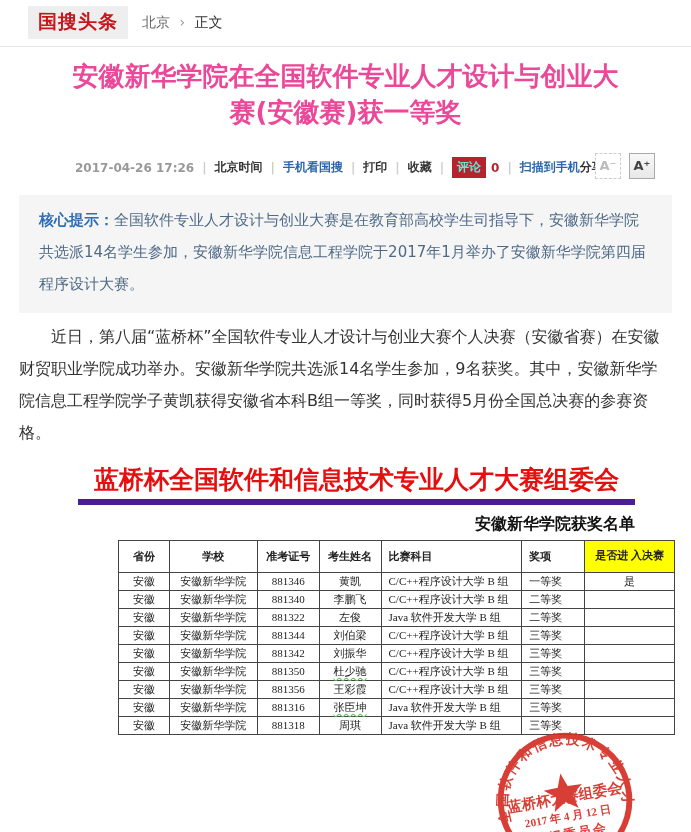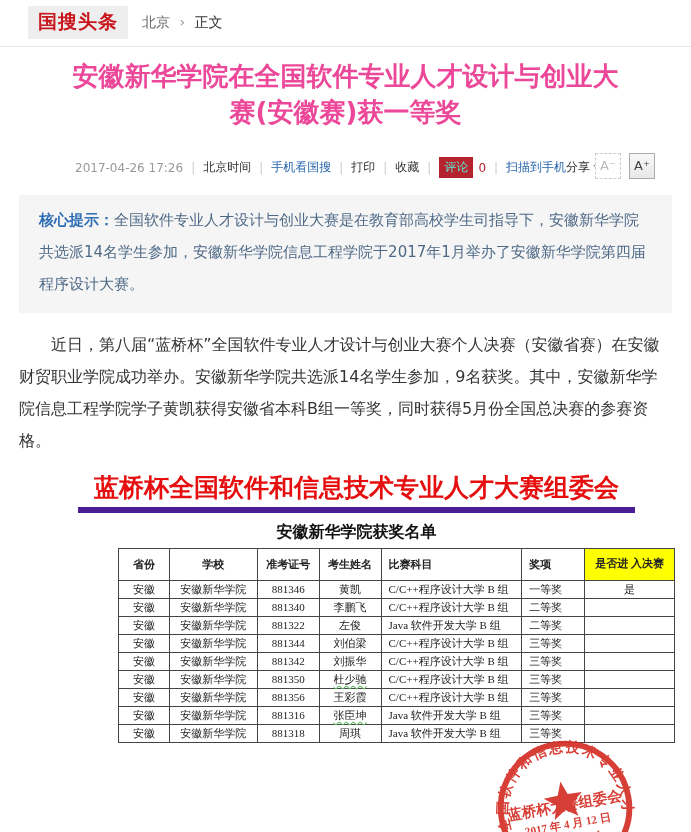--- a/index.html
+++ b/index.html
@@ -14,21 +14,21 @@
   .breadcrumb { margin-left:14px; font-size:14px; color:#333; }
   .breadcrumb .bc-section { color:#666; cursor:pointer; }
   .breadcrumb .bc-sep { color:#999; margin:0 5px; }
 
   
   .article-title { max-width:566px; margin:12px auto 22px; text-align:center;
     font-size:26px; font-weight:bold; color:#ec4899; line-height:1.38; }
 
   
   .meta-row { position:relative; height:30px; margin-top:8px; padding-left:75px;
-    font-size:12px; color:#333; display:flex; align-items:center; }
+    font-size:12px; color:#333; display:flex; align-items:center;font-weight:bold; }
   .meta-row .sep { color:#ccc; margin:0 8px; }
   .meta-date { color:#999; }
   .meta-link-blue { color:#2866ad; cursor:pointer; }
   .meta-link-dark { color:#333; cursor:pointer; }
   .comment-badge { background:#b5232e; color:#5eead4; padding:2px 5px; font-size:12px;
     cursor:pointer; }
   .comment-count { color:#b5232e; margin-left:5px; }
   .share-wrap { display:flex; align-items:center; cursor:pointer; }
   .caret-down { width:0; height:0; margin-left:3px; border-left:4px solid transparent;
     border-right:4px solid transparent; border-top:5px solid #999; }
@@ -38,34 +38,34 @@
   .font-btn.smaller { border:1px dashed #ccc; color:#bbb; background:#fff; }
   .font-btn.larger { border:1px solid #aaa; color:#444;
     background:linear-gradient(#f8f8f8,#e8e8e8); }
 
   
   .summary-box { margin:12px 19px 0; background:#f5f5f5; padding:10px 20px 12px;
     font-size:15px; line-height:2.13; color:#4f6a87; }
   .summary-label { color:#2f6db5; font-weight:bold; }
 
   
-  .article-body { margin:16px 19px 0; font-size:16px; line-height:2.0; color:#333;
+  .article-body { margin:8px 19px 0; font-size:16px; line-height:2.0; color:#333;
     text-indent:2em; }
 
   
   .award-image { position:relative; width:557px; margin:14px 0 0 78px; height:412px;
     font-family:"Liberation Serif","DejaVu Serif",serif; }
   .committee-title { font-family:"DejaVu Sans","Liberation Sans",sans-serif;
     text-align:center; font-size:25px; font-weight:bold; color:#e60f0f;
     border-bottom:6px solid #4c1d95; padding-bottom:3px; white-space:nowrap; }
   .doc-subtitle { margin-top:11px; text-align:center; font-size:14.5px; font-weight:bold;
     color:#1a1a1a; }
   .doc-subtitle .squiggle { text-decoration:underline; text-decoration-style:wavy;
     text-decoration-color:#5cb85c; text-underline-offset:3px; }
-  .table-title { margin-top:9px; text-align:center; font-size:16px; font-weight:bold;
+  .table-title { margin-top:9px; text-align:right; font-size:16px; font-weight:bold;
     color:#111; }
   table.award-table { margin-top:5px; width:100%; border-collapse:collapse;
     font-size:11px; color:#222;margin-left:40px; }
   .award-table th, .award-table td { border:1px solid #444; padding:1px 4px;
     text-align:center; height:17px; }
   .award-table th { font-weight:bold; height:15px; }
   .award-table thead tr { height:32px; }
   .award-table th.left, .award-table td.left { text-align:left; padding-left:7px; }
   .award-table th.hl { background:#ffff00; line-height:1.25; }
   .award-table td.squiggle { text-decoration:underline; text-decoration-style:wavy;

